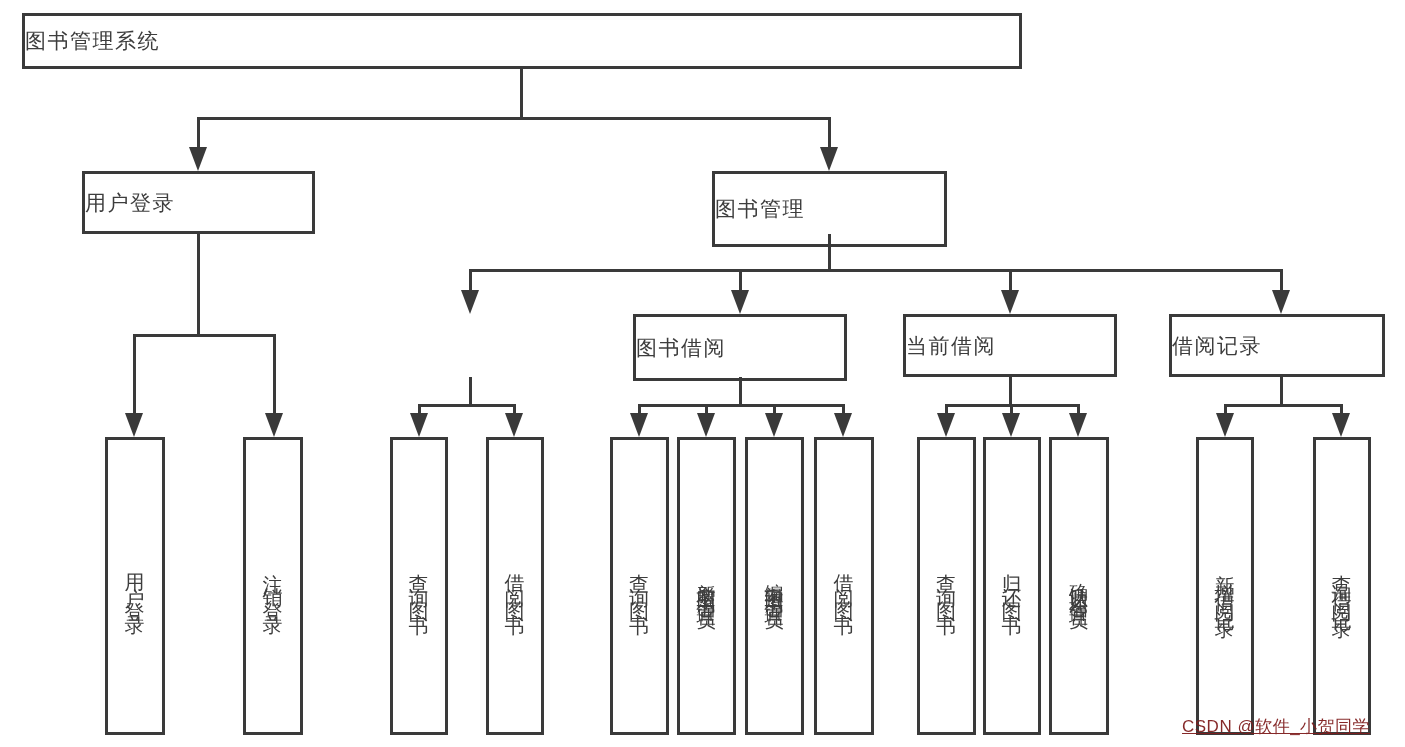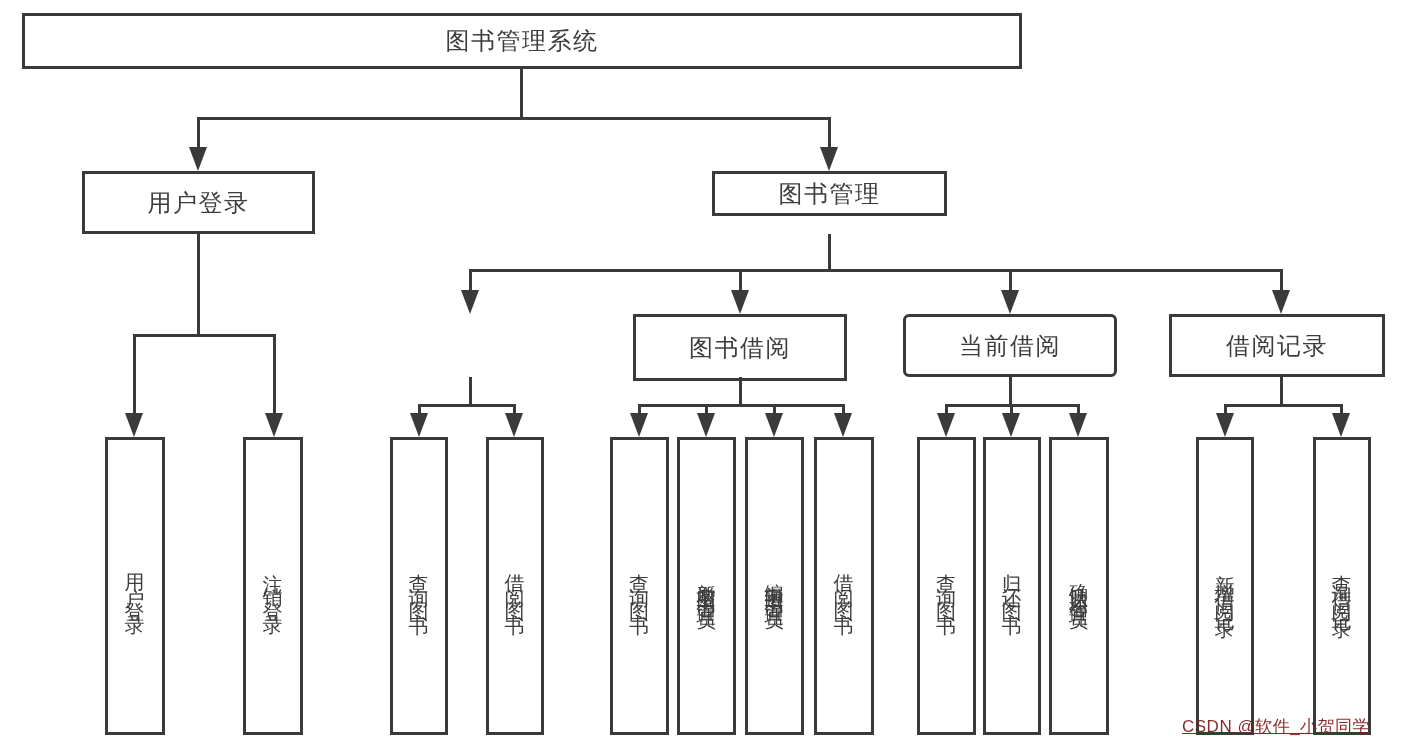--- a/index.html
+++ b/index.html
@@ -3,22 +3,22 @@
 <meta charset="utf-8">
 <title>Diagram</title>
 <style>
   html,body{margin:0;padding:0;background:#ffffff;}
   .canvas{
     position:relative;width:1405px;height:747px;background:#ffffff;overflow:hidden;
     font-family:"Liberation Sans","DejaVu Sans",sans-serif;color:#3d3d3d;
   }
   .hbox{
     position:absolute;box-sizing:border-box;border:3px solid #3a3a3a;background:#ffffff;
-    display:flex;align-items:center;justify-content:center;
-    font-size:24px;letter-spacing:1.5px;white-space:nowrap;
+    display:flex;align-items:center;
+    font-size:21px;letter-spacing:1.5px;white-space:nowrap;
   }
   .vbox{
     position:absolute;box-sizing:border-box;border:3px solid #3a3a3a;background:#ffffff;
     top:437px;height:298px;display:flex;align-items:center;justify-content:center;
   }
   .vbox span{writing-mode:vertical-rl;font-size:20px;letter-spacing:14px;line-height:1;}
   .vbox.mid span{letter-spacing:9px;}
   .vbox.long span{letter-spacing:4px;font-size:19px;}
   .ln{position:absolute;background:#3a3a3a;}
   .ar{
@@ -36,28 +36,28 @@
 
 <div class="canvas">
 
   <div class="hbox" style="left:22px;top:13px;width:1000px;height:56px;">
     <span>图书管理系统</span>
   </div>
 
   <div class="hbox" style="left:82px;top:171px;width:233px;height:63px;">
     <span>用户登录</span>
   </div>
-  <div class="hbox" style="left:712px;top:171px;width:235px;height:45px;">
+  <div class="hbox" style="left:712px;top:171px;width:235px;height:76px;">
     <span>图书管理</span>
   </div>
 
   <div class="hbox" style="left:633px;top:314px;width:214px;height:67px;">
     <span>图书借阅</span>
   </div>
-  <div class="hbox" style="left:903px;top:314px;width:214px;height:63px;border-radius:6px;">
+  <div class="hbox" style="left:903px;top:314px;width:214px;height:63px;">
     <span>当前借阅</span>
   </div>
   <div class="hbox" style="left:1169px;top:314px;width:216px;height:63px;">
     <span>借阅记录</span>
   </div>
 
   <div class="vbox" style="left:105px;width:60px;">
     <span>用户登录</span>
   </div>
   <div class="vbox" style="left:243px;width:60px;">

